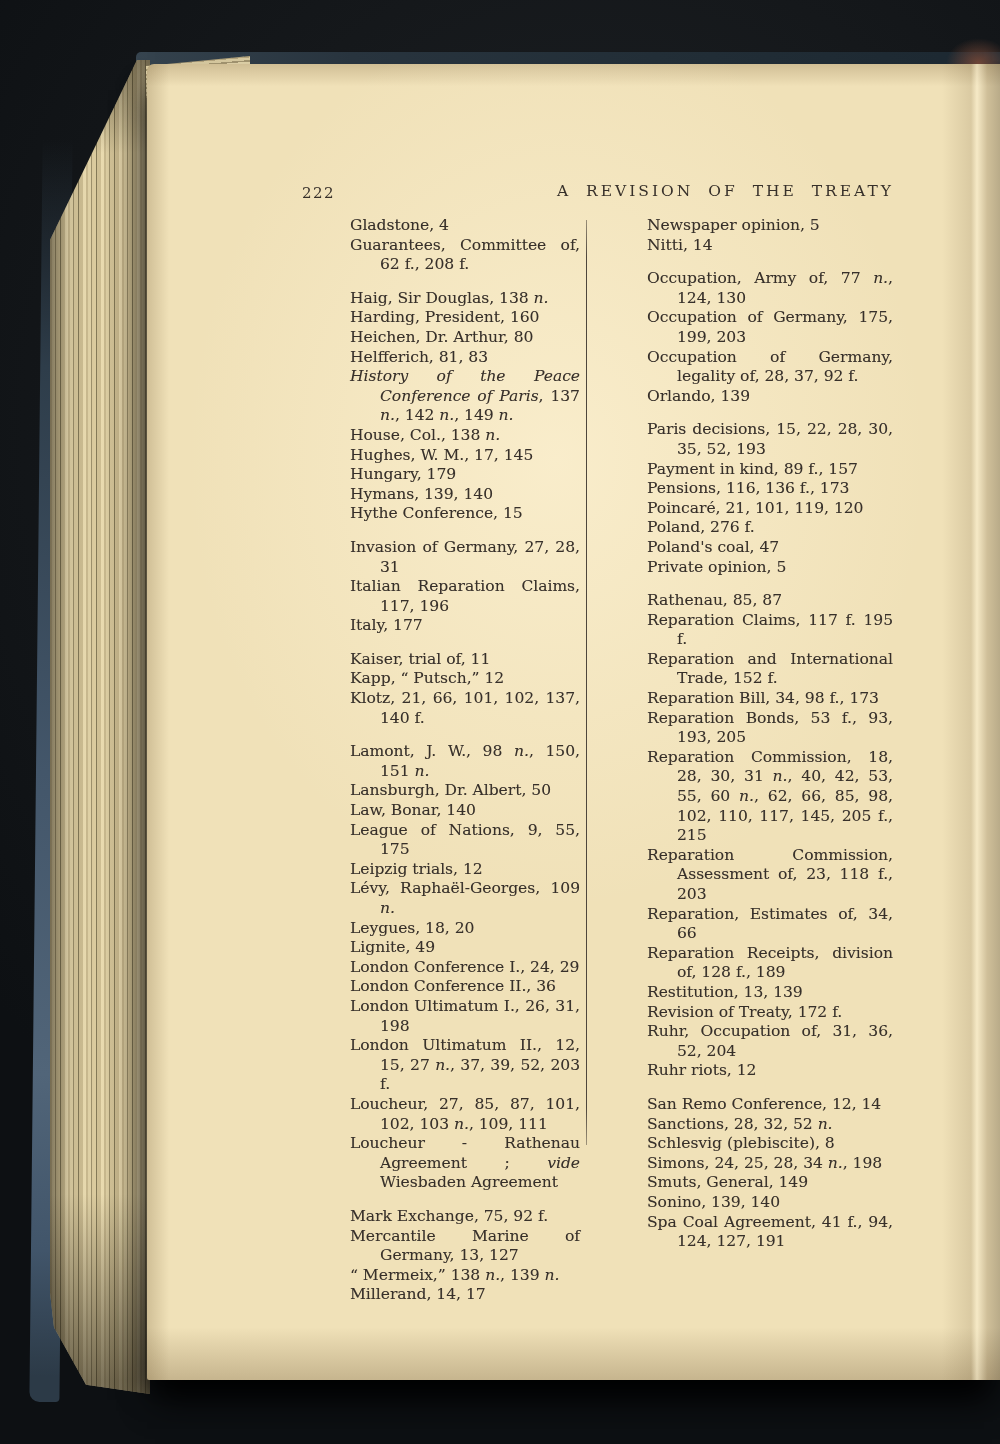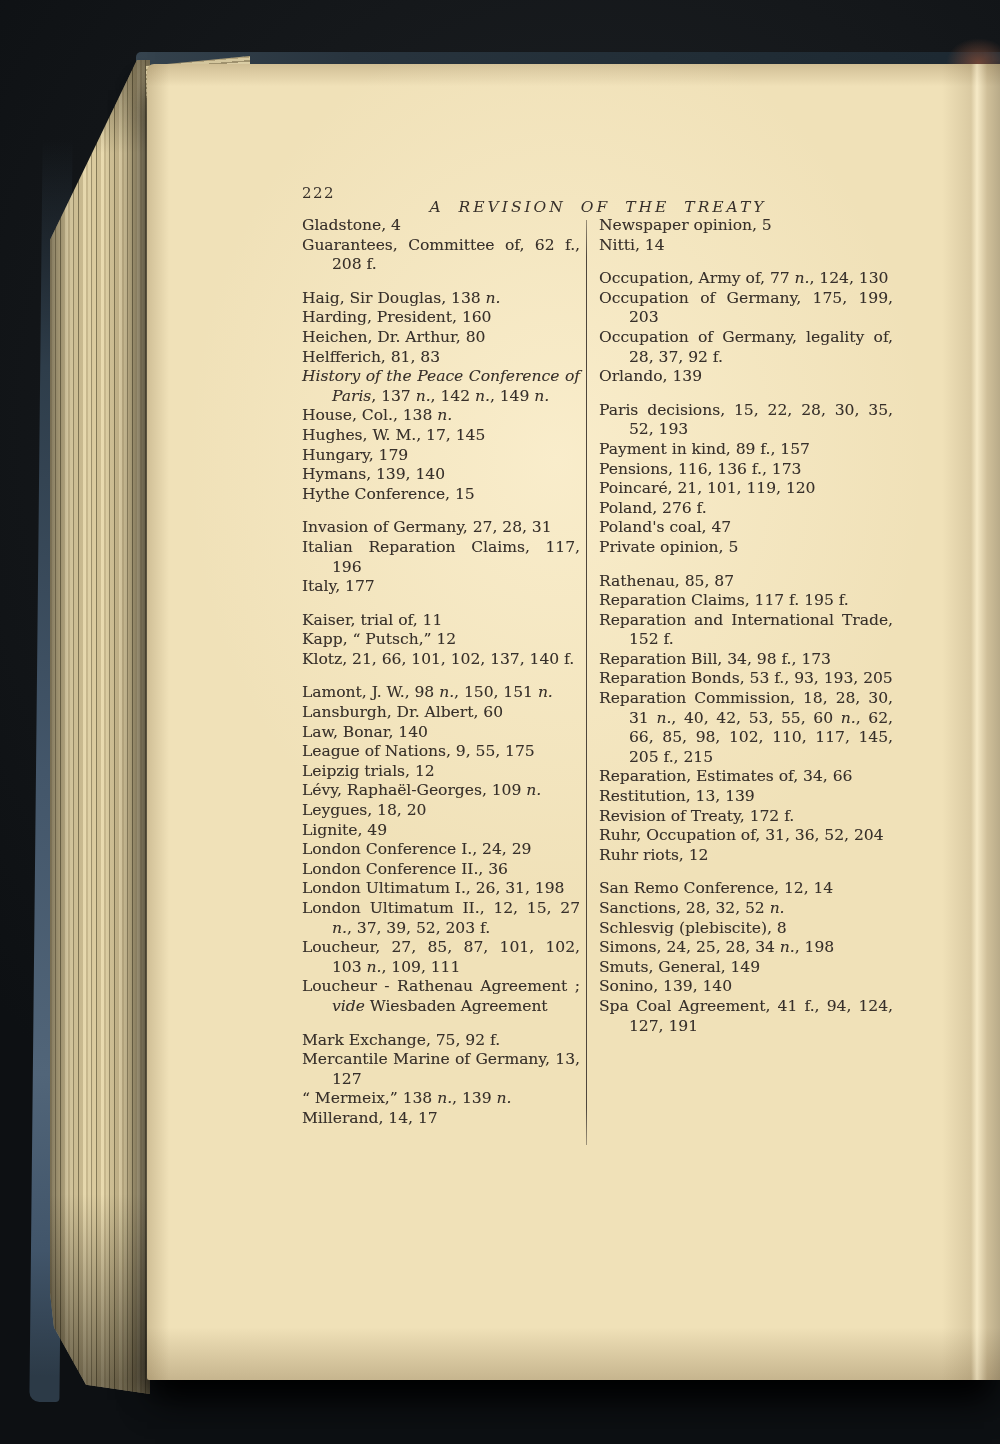--- a/index.html
+++ b/index.html
@@ -69,35 +69,35 @@
 
   .running-head{
     position:absolute;left:155px;top:118px;width:592px;height:22px;
     color:var(--ink,#37302a);
   }
   .head-number{
     position:absolute;left:0;top:2px;
     font-size:15px;letter-spacing:1.5px;
   }
   .head-title{
-    position:absolute;left:0;right:0;top:16px;text-align:center;
-    font-style:italic;font-size:15.5px;letter-spacing:3px;word-spacing:7px;
+    position:absolute;left:0;right:0;top:0;text-align:right;
+    font-size:15.5px;letter-spacing:3px;word-spacing:7px;
   }
 
   .columns{
     position:absolute;left:155px;top:152px;width:592px;display:flex;
     color:var(--ink,#37302a);
   }
   .col{width:278px;}
   .col.right{width:294px;}
   .col-rule{
     width:1px;height:925px;margin:4px 12px 0 6px;flex:none;
     background:linear-gradient(180deg, rgba(78,70,60,.55), #4e463c 4%, #4e463c 96%, rgba(78,70,60,.5));
   }
-  .group{margin-bottom:14px;}
+  .group{margin-bottom:14px;margin-left:48px;}
   .group:last-child{margin-bottom:0;}
   .entry{
     font-size:15.5px;line-height:19.6px;
     text-align:justify;text-align-last:left;
     padding-left:30px;text-indent:-30px;
     text-shadow:0.2px 0.2px 0 rgba(55,48,42,.3);
   }
   .entry i{font-style:italic;}
 </style>
 </head>
@@ -138,21 +138,21 @@
             <div class="entry">Italian Reparation Claims, 117, 196</div>
             <div class="entry">Italy, 177</div>
           </div>
           <div class="group">
             <div class="entry">Kaiser, trial of, 11</div>
             <div class="entry">Kapp, “ Putsch,” 12</div>
             <div class="entry">Klotz, 21, 66, 101, 102, 137, 140 f.</div>
           </div>
           <div class="group">
             <div class="entry">Lamont, J. W., 98 <i>n.</i>, 150, 151 <i>n.</i></div>
-            <div class="entry">Lansburgh, Dr. Albert, 60</div>
+            <div class="entry">Lansburgh, Dr. Albert, 50</div>
             <div class="entry">Law, Bonar, 140</div>
             <div class="entry">League of Nations, 9, 55, 175</div>
             <div class="entry">Leipzig trials, 12</div>
             <div class="entry">Lévy, Raphaël-Georges, 109 <i>n.</i></div>
             <div class="entry">Leygues, 18, 20</div>
             <div class="entry">Lignite, 49</div>
             <div class="entry">London Conference I., 24, 29</div>
             <div class="entry">London Conference II., 36</div>
             <div class="entry">London Ultimatum I., 26, 31, 198</div>
             <div class="entry">London Ultimatum II., 12, 15, 27 <i>n.</i>, 37, 39, 52, 203 f.</div>
@@ -187,21 +187,23 @@
             <div class="entry">Poland's coal, 47</div>
             <div class="entry">Private opinion, 5</div>
           </div>
           <div class="group">
             <div class="entry">Rathenau, 85, 87</div>
             <div class="entry">Reparation Claims, 117 f. 195 f.</div>
             <div class="entry">Reparation and International Trade, 152 f.</div>
             <div class="entry">Reparation Bill, 34, 98 f., 173</div>
             <div class="entry">Reparation Bonds, 53 f., 93, 193, 205</div>
             <div class="entry">Reparation Commission, 18, 28, 30, 31 <i>n.</i>, 40, 42, 53, 55, 60 <i>n.</i>, 62, 66, 85, 98, 102, 110, 117, 145, 205 f., 215</div>
+            <div class="entry">Reparation Commission, Assessment of, 23, 118 f., 203</div>
             <div class="entry">Reparation, Estimates of, 34, 66</div>
+            <div class="entry">Reparation Receipts, division of, 128 f., 189</div>
             <div class="entry">Restitution, 13, 139</div>
             <div class="entry">Revision of Treaty, 172 f.</div>
             <div class="entry">Ruhr, Occupation of, 31, 36, 52, 204</div>
             <div class="entry">Ruhr riots, 12</div>
           </div>
           <div class="group">
             <div class="entry">San Remo Conference, 12, 14</div>
             <div class="entry">Sanctions, 28, 32, 52 <i>n.</i></div>
             <div class="entry">Schlesvig (plebiscite), 8</div>
             <div class="entry">Simons, 24, 25, 28, 34 <i>n.</i>, 198</div>

